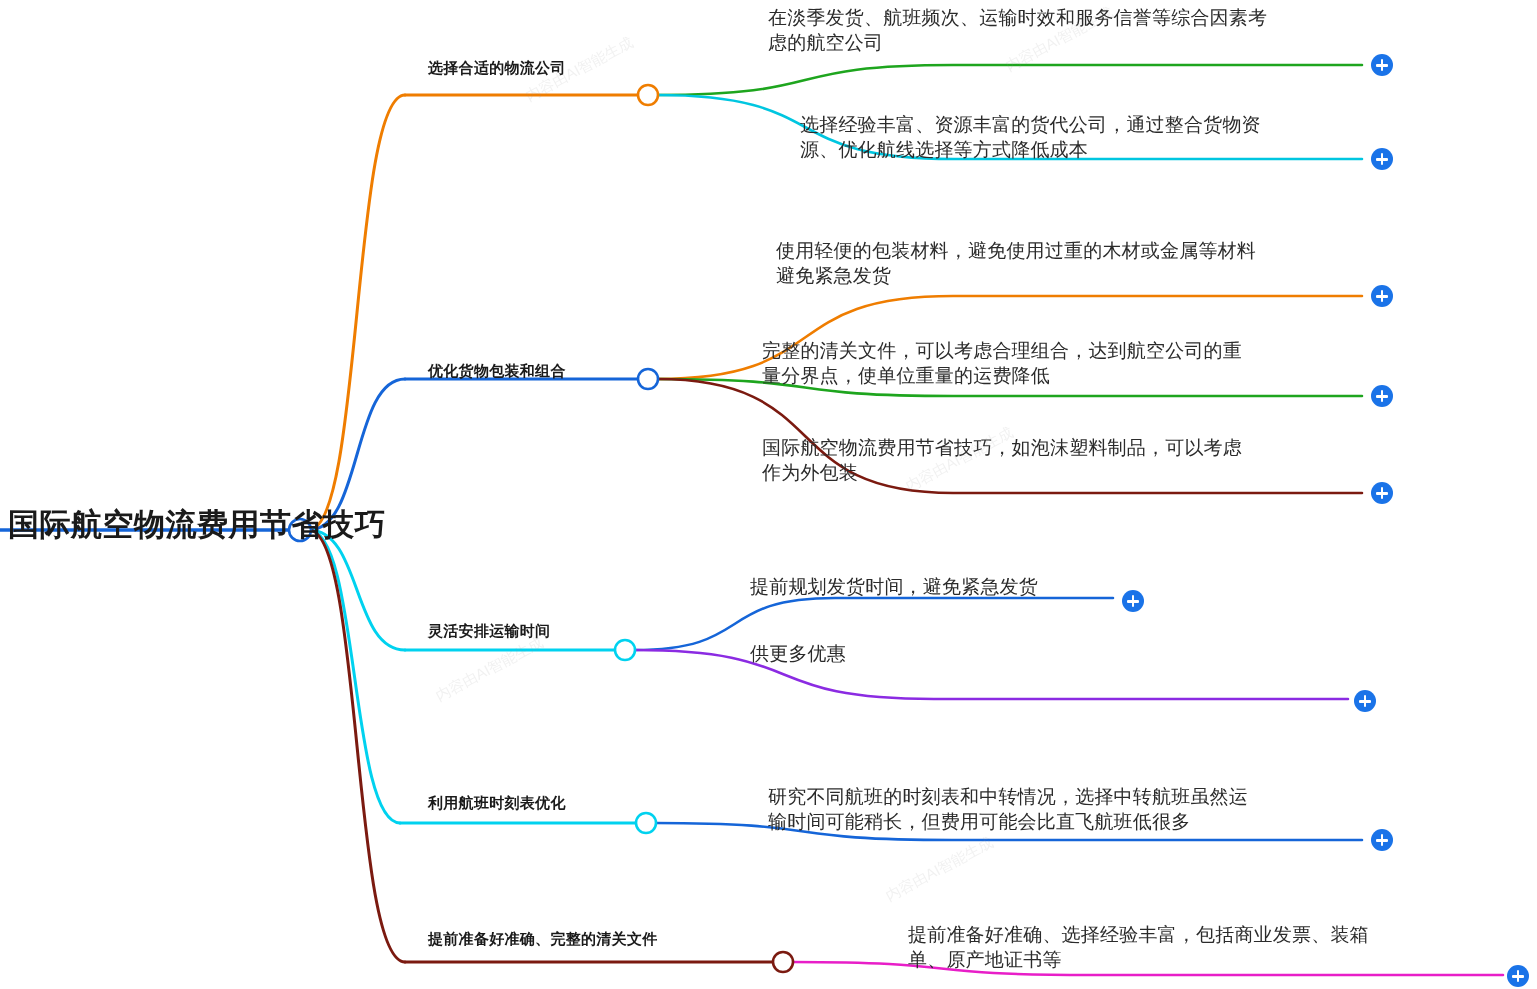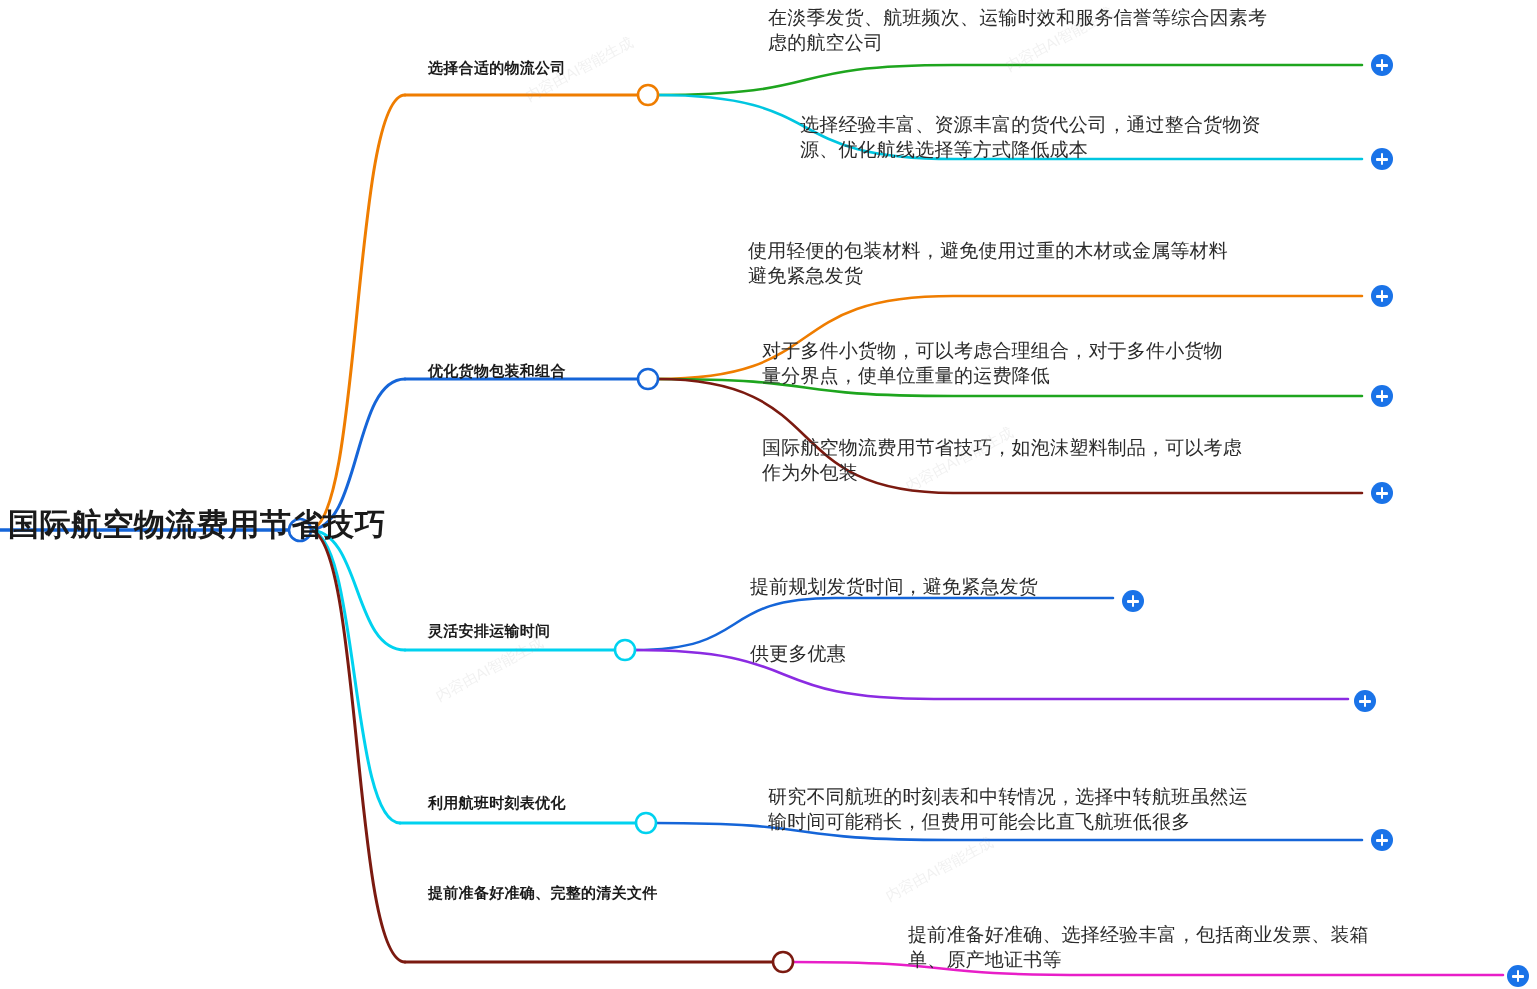--- a/index.html
+++ b/index.html
@@ -118,37 +118,37 @@
       <circle cx="300" cy="530" r="11" fill="#ffffff" stroke="#1565d8" stroke-width="2.6"></circle>
     </svg>
 
   <div id="labels">
       <div class="plus-btn" title="展开" style="left: 1371px; top: 54px; background: rgb(26, 115, 232);"></div>
       <div class="node-label leaf-label" style="left: 768px; top: 5px;"><div>在淡季发货、航班频次、运输时效和服务信誉等综合因素考</div><div>虑的航空公司</div></div>
       <div class="plus-btn" title="展开" style="left: 1371px; top: 148px; background: rgb(26, 115, 232);"></div>
       <div class="node-label leaf-label" style="left: 768px; top: 112px; margin-left: 32px;"><div>选择经验丰富、资源丰富的货代公司，通过整合货物资</div><div>源、优化航线选择等方式降低成本</div></div>
       <div class="node-label branch-label" style="left: 428px; top: 58px;">选择合适的物流公司</div>
       <div class="plus-btn" title="展开" style="left: 1371px; top: 285px; background: rgb(26, 115, 232);"></div>
-      <div class="node-label leaf-label" style="left: 748px; top: 238px;"><div>使用轻便的包装材料，避免使用过重的木材或金属等材料</div><div>避免紧急发货</div></div>
+      <div class="node-label leaf-label" style="left: 776px; top: 238px;"><div>使用轻便的包装材料，避免使用过重的木材或金属等材料</div><div>避免紧急发货</div></div>
       <div class="plus-btn" title="展开" style="left: 1371px; top: 385px; background: rgb(26, 115, 232);"></div>
-      <div class="node-label leaf-label" style="left: 762px; top: 338px;"><div>对于多件小货物，可以考虑合理组合，对于多件小货物</div><div>量分界点，使单位重量的运费降低</div></div>
+      <div class="node-label leaf-label" style="left: 762px; top: 338px;"><div>完整的清关文件，可以考虑合理组合，达到航空公司的重</div><div>量分界点，使单位重量的运费降低</div></div>
       <div class="plus-btn" title="展开" style="left: 1371px; top: 482px; background: rgb(26, 115, 232);"></div>
       <div class="node-label leaf-label" style="left: 762px; top: 435px;"><div>国际航空物流费用节省技巧，如泡沫塑料制品，可以考虑</div><div>作为外包装</div></div>
       <div class="node-label branch-label" style="left: 428px; top: 361px;">优化货物包装和组合</div>
       <div class="plus-btn" title="展开" style="left: 1122px; top: 590px; background: rgb(26, 115, 232);"></div>
       <div class="node-label leaf-label" style="left: 750px; top: 574px;"><div>提前规划发货时间，避免紧急发货</div></div>
       <div class="plus-btn" title="展开" style="left: 1354px; top: 690px; background: rgb(26, 115, 232);"></div>
       <div class="node-label leaf-label" style="left: 750px; top: 641px;"><div>供更多优惠</div></div>
       <div class="node-label branch-label" style="left: 428px; top: 621px;">灵活安排运输时间</div>
       <div class="plus-btn" title="展开" style="left: 1371px; top: 829px; background: rgb(26, 115, 232);"></div>
       <div class="node-label leaf-label" style="left: 768px; top: 784px;"><div>研究不同航班的时刻表和中转情况，选择中转航班虽然运</div><div>输时间可能稍长，但费用可能会比直飞航班低很多</div></div>
       <div class="node-label branch-label" style="left: 428px; top: 793px;">利用航班时刻表优化</div>
       <div class="plus-btn" title="展开" style="left: 1507px; top: 965px; background: rgb(26, 115, 232);"></div>
       <div class="node-label leaf-label" style="left: 908px; top: 922px;"><div>提前准备好准确、选择经验丰富，包括商业发票、装箱</div><div>单、原产地证书等</div></div>
-      <div class="node-label branch-label" style="left: 428px; top: 883px;">提前准备好准确、完整的清关文件</div>
+      <div class="node-label branch-label" style="left: 428px; top: 929px;">提前准备好准确、完整的清关文件</div>
       <div class="node-label root-label" style="left: 8px; top: 505px;">国际航空物流费用节省技巧</div>
       <div class="watermark" style="left: 520px; top: 60px;">内容由AI智能生成</div>
       <div class="watermark" style="left: 1000px; top: 30px;">内容由AI智能生成</div>
       <div class="watermark" style="left: 430px; top: 660px;">内容由AI智能生成</div>
       <div class="watermark" style="left: 900px; top: 450px;">内容由AI智能生成</div>
       <div class="watermark" style="left: 880px; top: 860px;">内容由AI智能生成</div>
     </div>
 
 </div>
 

